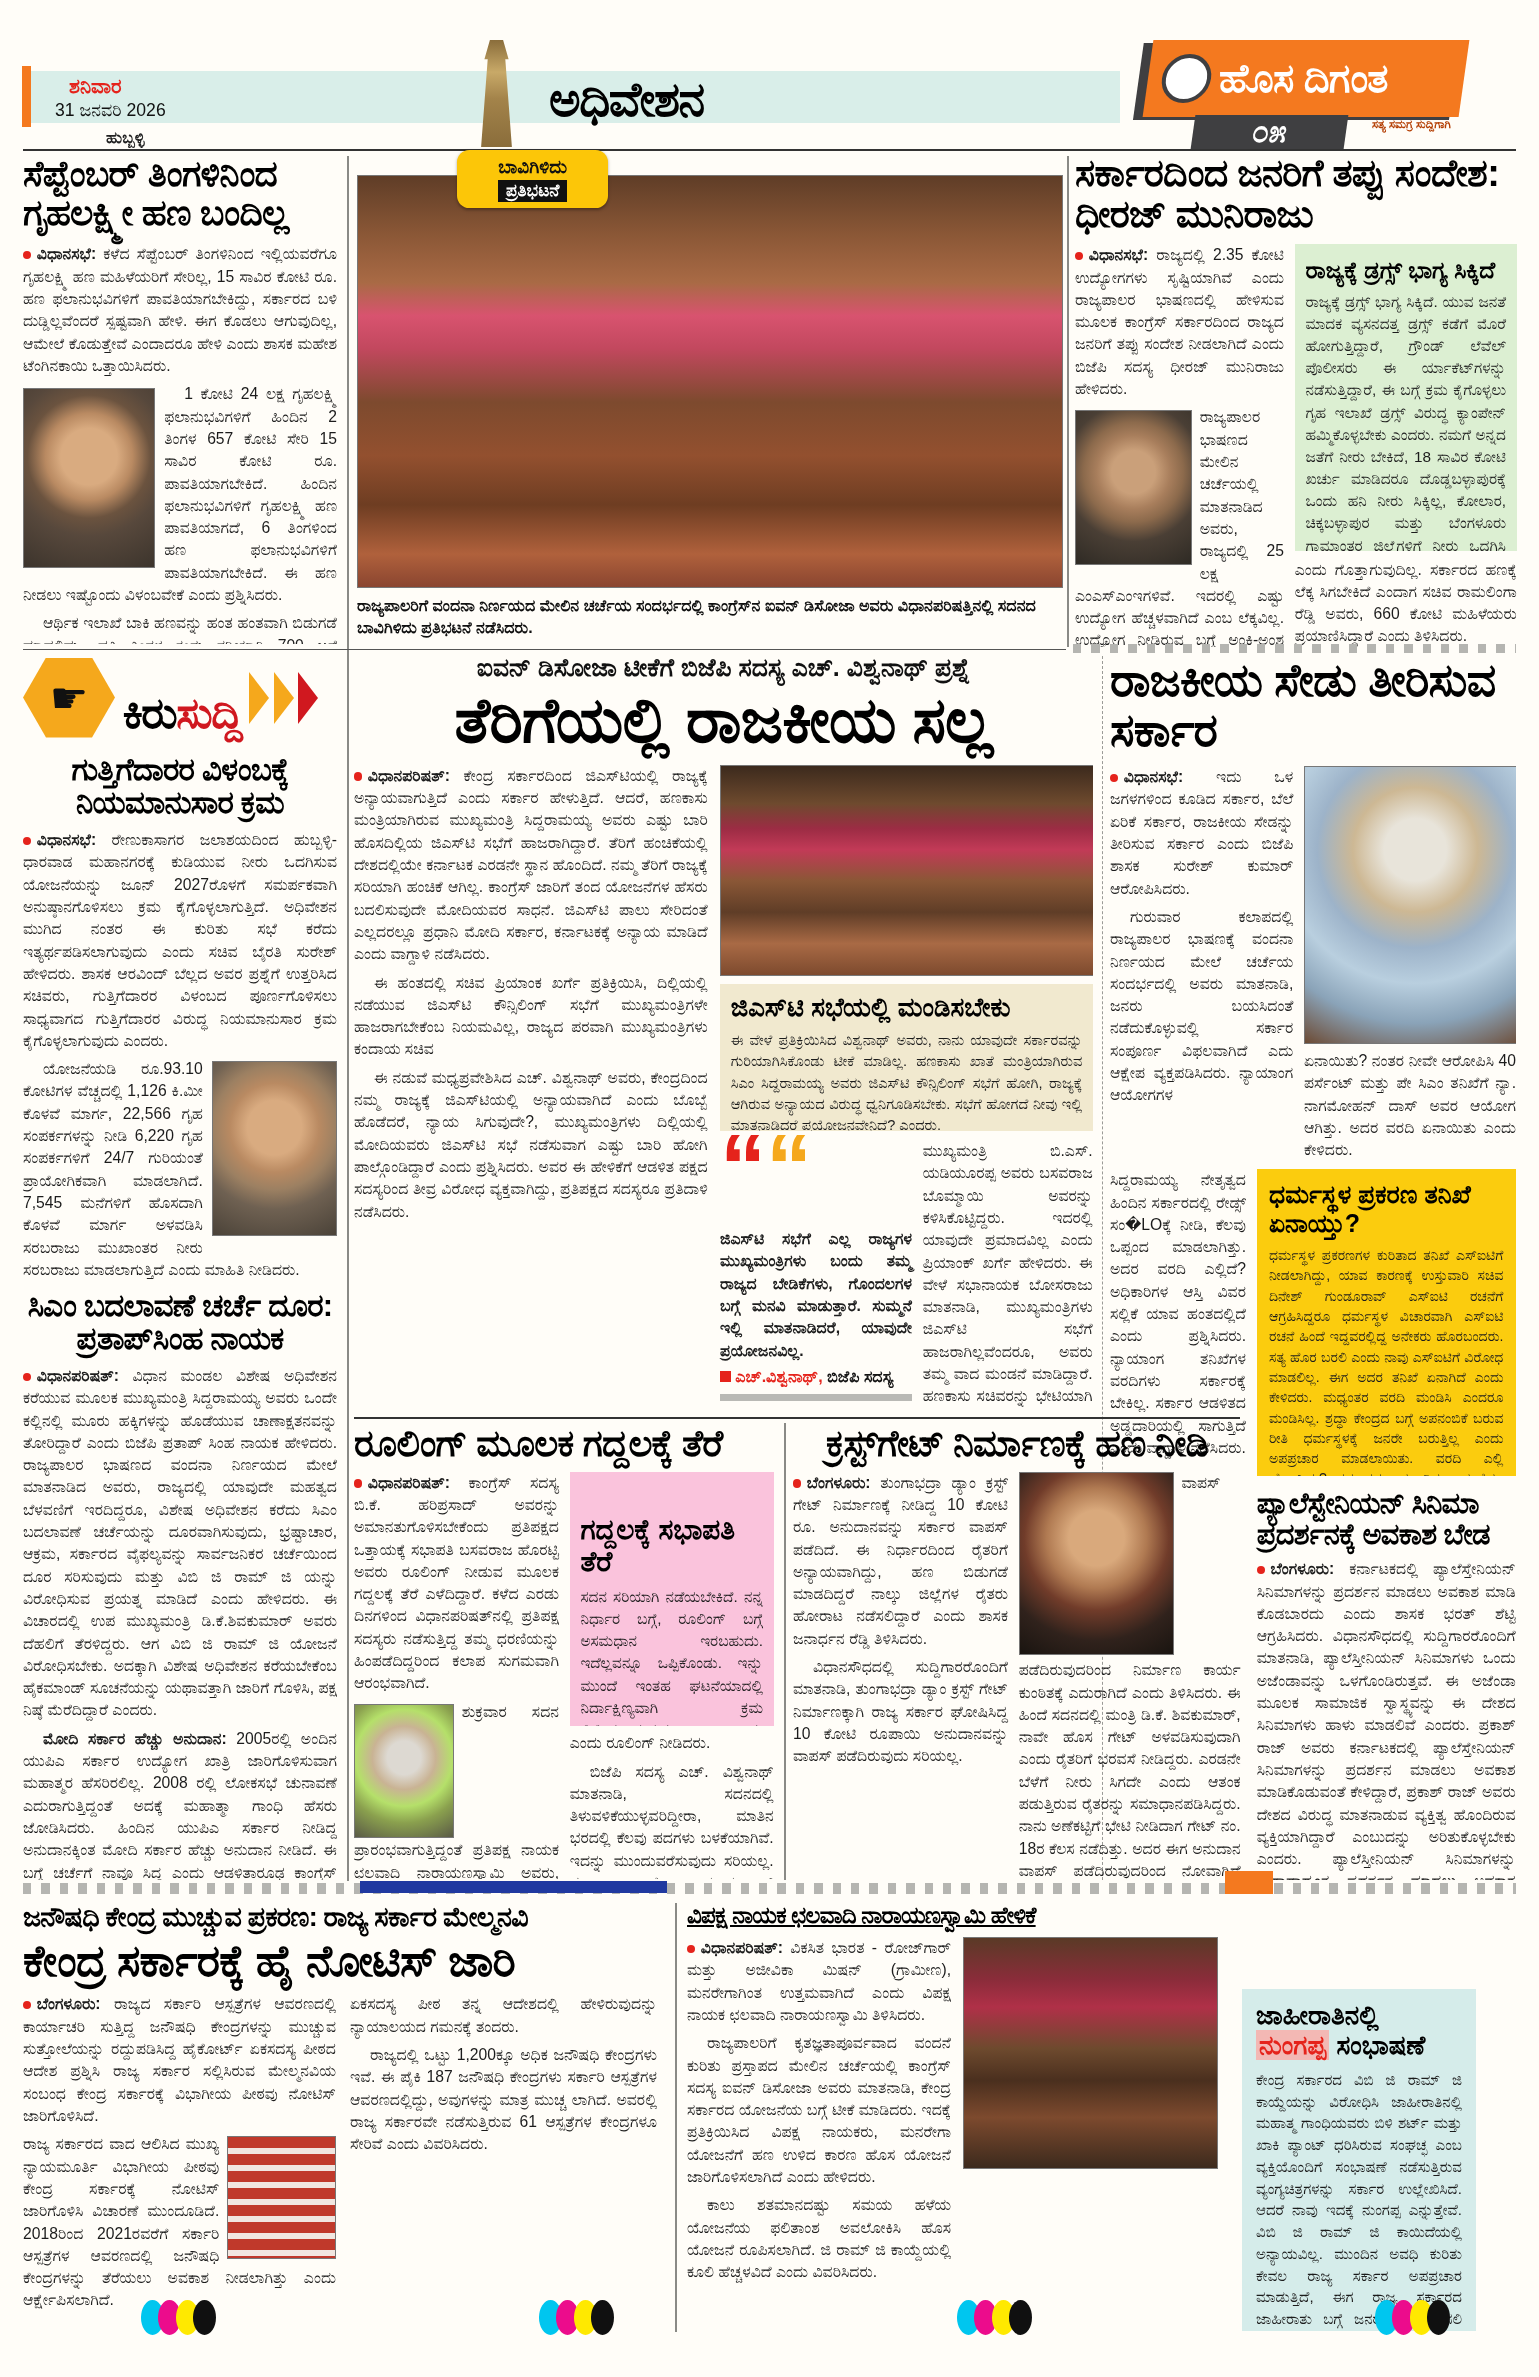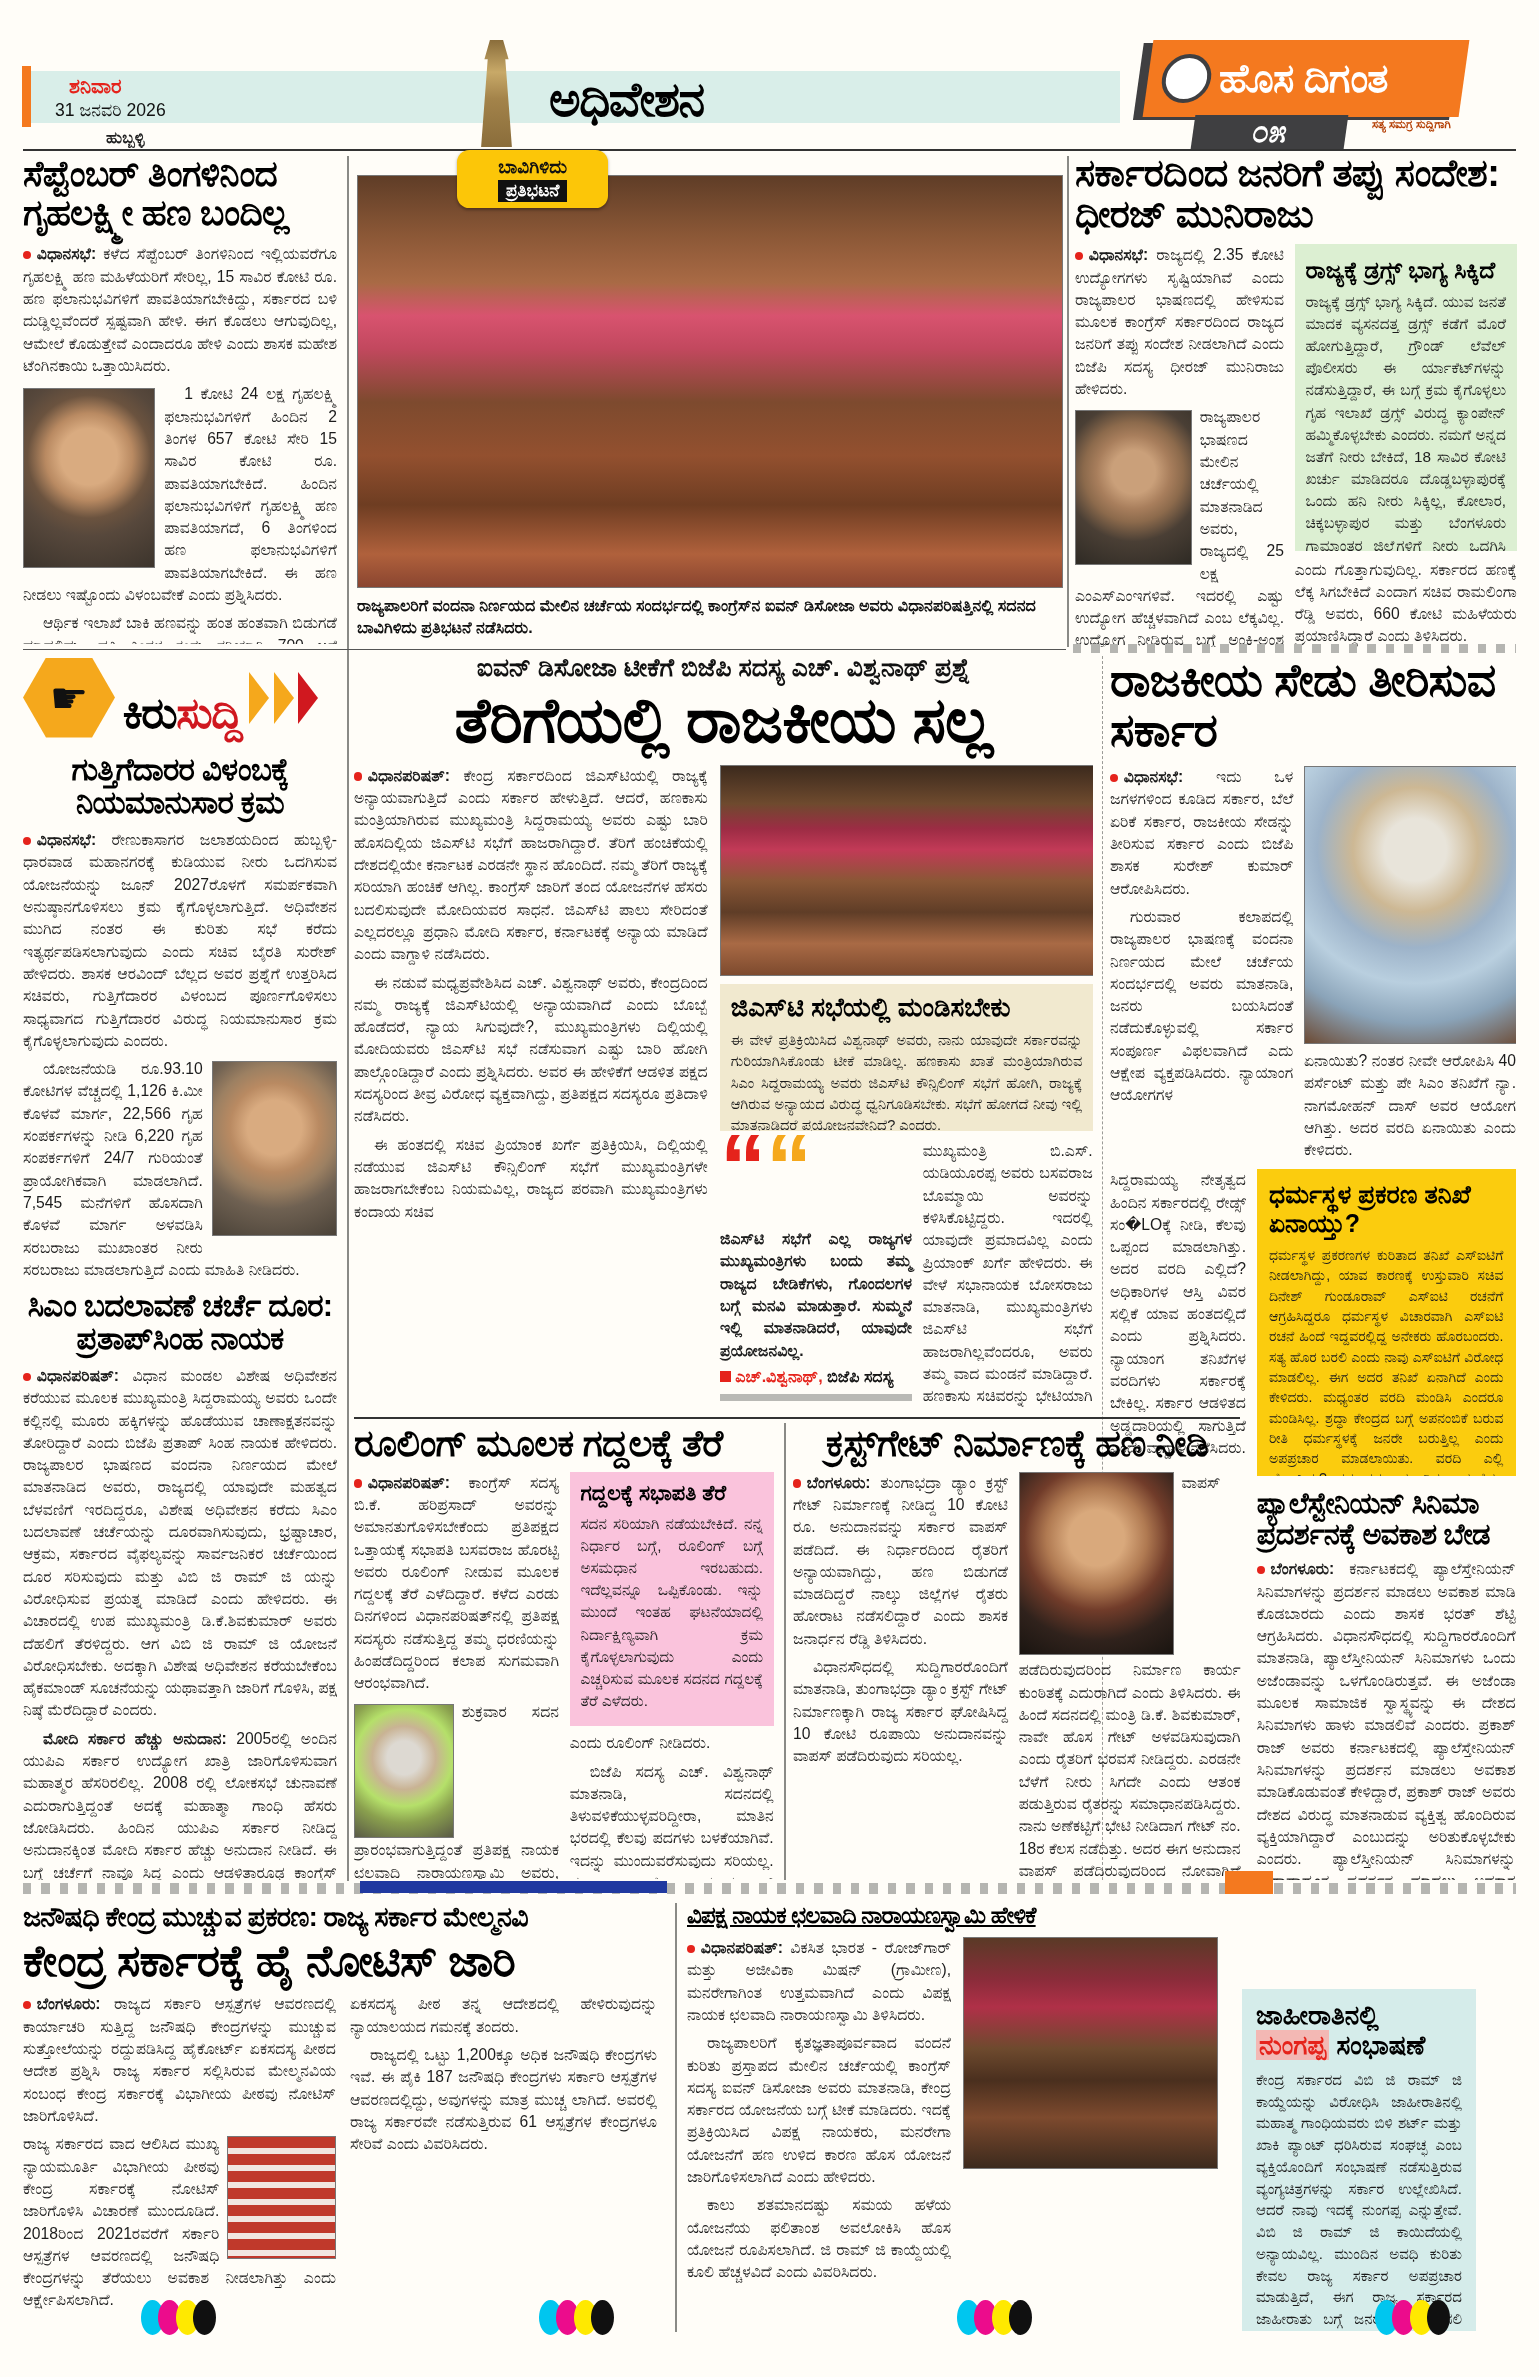--- a/index.html
+++ b/index.html
@@ -145,22 +145,22 @@
 
   <div class="abs dashv" style="left:1102px;top:656px;height:1224px;"></div>
 
   <div class="abs" style="left:354px;top:653px;width:739px;height:757px;overflow:hidden;">
     <div class="kicker" style="font-size:25px;text-align:center;">ಐವನ್ ಡಿಸೋಜಾ ಟೀಕೆಗೆ ಬಿಜೆಪಿ ಸದಸ್ಯ ಎಚ್. ವಿಶ್ವನಾಥ್ ಪ್ರಶ್ನೆ</div>
     <div class="hl" style="font-size:63px;text-align:center;margin-top:3.1px;">ತೆರಿಗೆಯಲ್ಲಿ ರಾಜಕೀಯ ಸಲ್ಲ</div>
     <div style="display:flex;gap:12.3px;margin-top:10.7px;">
       <div style="width:354px;">
         <div class="bt">
           <p class="first"><span class="rb"></span><span class="dl">ವಿಧಾನಪರಿಷತ್:</span> <span>ಕೇಂದ್ರ ಸರ್ಕಾರದಿಂದ ಜಿಎಸ್‌ಟಿಯಲ್ಲಿ ರಾಜ್ಯಕ್ಕೆ ಅನ್ಯಾಯವಾಗುತ್ತಿದೆ ಎಂದು ಸರ್ಕಾರ ಹೇಳುತ್ತಿದೆ. ಆದರೆ, ಹಣಕಾಸು ಮಂತ್ರಿಯಾಗಿರುವ ಮುಖ್ಯಮಂತ್ರಿ ಸಿದ್ದರಾಮಯ್ಯ ಅವರು ಎಷ್ಟು ಬಾರಿ ಹೊಸದಿಲ್ಲಿಯ ಜಿಎಸ್‌ಟಿ ಸಭೆಗೆ ಹಾಜರಾಗಿದ್ದಾರೆ. ತೆರಿಗೆ ಹಂಚಿಕೆಯಲ್ಲಿ ದೇಶದಲ್ಲಿಯೇ ಕರ್ನಾಟಕ ಎರಡನೇ ಸ್ಥಾನ ಹೊಂದಿದೆ. ನಮ್ಮ ತೆರಿಗೆ ರಾಜ್ಯಕ್ಕೆ ಸರಿಯಾಗಿ ಹಂಚಿಕೆ ಆಗಿಲ್ಲ. ಕಾಂಗ್ರೆಸ್ ಜಾರಿಗೆ ತಂದ ಯೋಜನೆಗಳ ಹೆಸರು ಬದಲಿಸುವುದೇ ಮೋದಿಯವರ ಸಾಧನೆ. ಜಿಎಸ್‌ಟಿ ಪಾಲು ಸೇರಿದಂತೆ ಎಲ್ಲದರಲ್ಲೂ ಪ್ರಧಾನಿ ಮೋದಿ ಸರ್ಕಾರ, ಕರ್ನಾಟಕಕ್ಕೆ ಅನ್ಯಾಯ ಮಾಡಿದೆ ಎಂದು ವಾಗ್ದಾಳಿ ನಡೆಸಿದರು.</span></p>
+          <p>ಈ ಹಂತದಲ್ಲಿ ಸಚಿವ ಪ್ರಿಯಾಂಕ ಖರ್ಗೆ ಪ್ರತಿಕ್ರಿಯಿಸಿ, ದಿಲ್ಲಿಯಲ್ಲಿ ನಡೆಯುವ ಜಿಎಸ್‌ಟಿ ಕೌನ್ಸಿಲಿಂಗ್ ಸಭೆಗೆ ಮುಖ್ಯಮಂತ್ರಿಗಳೇ ಹಾಜರಾಗಬೇಕೆಂಬ ನಿಯಮವಿಲ್ಲ, ರಾಜ್ಯದ ಪರವಾಗಿ ಮುಖ್ಯಮಂತ್ರಿಗಳು ಕಂದಾಯ ಸಚಿವ</p>
           <p>ಈ ನಡುವೆ ಮಧ್ಯಪ್ರವೇಶಿಸಿದ ಎಚ್. ವಿಶ್ವನಾಥ್ ಅವರು, ಕೇಂದ್ರದಿಂದ ನಮ್ಮ ರಾಜ್ಯಕ್ಕೆ ಜಿಎಸ್‌ಟಿಯಲ್ಲಿ ಅನ್ಯಾಯವಾಗಿದೆ ಎಂದು ಬೊಬ್ಬೆ ಹೊಡೆದರೆ, ನ್ಯಾಯ ಸಿಗುವುದೇ?, ಮುಖ್ಯಮಂತ್ರಿಗಳು ದಿಲ್ಲಿಯಲ್ಲಿ ಮೋದಿಯವರು ಜಿಎಸ್‌ಟಿ ಸಭೆ ನಡೆಸುವಾಗ ಎಷ್ಟು ಬಾರಿ ಹೋಗಿ ಪಾಲ್ಗೊಂಡಿದ್ದಾರೆ ಎಂದು ಪ್ರಶ್ನಿಸಿದರು. ಅವರ ಈ ಹೇಳಿಕೆಗೆ ಆಡಳಿತ ಪಕ್ಷದ ಸದಸ್ಯರಿಂದ ತೀವ್ರ ವಿರೋಧ ವ್ಯಕ್ತವಾಗಿದ್ದು, ಪ್ರತಿಪಕ್ಷದ ಸದಸ್ಯರೂ ಪ್ರತಿದಾಳಿ ನಡೆಸಿದರು.</p>
-          <p>ಈ ಹಂತದಲ್ಲಿ ಸಚಿವ ಪ್ರಿಯಾಂಕ ಖರ್ಗೆ ಪ್ರತಿಕ್ರಿಯಿಸಿ, ದಿಲ್ಲಿಯಲ್ಲಿ ನಡೆಯುವ ಜಿಎಸ್‌ಟಿ ಕೌನ್ಸಿಲಿಂಗ್ ಸಭೆಗೆ ಮುಖ್ಯಮಂತ್ರಿಗಳೇ ಹಾಜರಾಗಬೇಕೆಂಬ ನಿಯಮವಿಲ್ಲ, ರಾಜ್ಯದ ಪರವಾಗಿ ಮುಖ್ಯಮಂತ್ರಿಗಳು ಕಂದಾಯ ಸಚಿವ</p>
         </div>
       </div>
       <div style="width:373px;">
         <div class="photo assembly2" style="width:373px;height:209px;"></div>
         <div class="creambox" style="margin-top:7.7px;padding:9.2px 10.7px;height:129px;overflow:hidden;">
           <div class="boxtitle" style="font-size:26px;">ಜಿಎಸ್‌ಟಿ ಸಭೆಯಲ್ಲಿ ಮಂಡಿಸಬೇಕು</div>
           <div class="boxtext" style="font-size:14.6px;">ಈ ವೇಳೆ ಪ್ರತಿಕ್ರಿಯಿಸಿದ ವಿಶ್ವನಾಥ್ ಅವರು, ನಾನು ಯಾವುದೇ ಸರ್ಕಾರವನ್ನು ಗುರಿಯಾಗಿಸಿಕೊಂಡು ಟೀಕೆ ಮಾಡಿಲ್ಲ. ಹಣಕಾಸು ಖಾತೆ ಮಂತ್ರಿಯಾಗಿರುವ ಸಿಎಂ ಸಿದ್ದರಾಮಯ್ಯ ಅವರು ಜಿಎಸ್‌ಟಿ ಕೌನ್ಸಿಲಿಂಗ್ ಸಭೆಗೆ ಹೋಗಿ, ರಾಜ್ಯಕ್ಕೆ ಆಗಿರುವ ಅನ್ಯಾಯದ ವಿರುದ್ಧ ಧ್ವನಿಗೂಡಿಸಬೇಕು. ಸಭೆಗೆ ಹೋಗದೆ ನೀವು ಇಲ್ಲಿ ಮಾತನಾಡಿದರೆ ಪ್ರಯೋಜನವೇನಿದೆ? ಎಂದರು.</div>
         </div>
         <div style="display:flex;gap:10.7px;margin-top:9.2px;">
           <div style="width:192px;">
@@ -222,21 +222,21 @@
     <div style="display:flex;gap:10.7px;margin-top:7.7px;">
       <div style="width:205px;">
         <div class="bt">
           <p class="first"><span class="rb"></span><span class="dl">ವಿಧಾನಪರಿಷತ್:</span> <span>ಕಾಂಗ್ರೆಸ್ ಸದಸ್ಯ ಬಿ.ಕೆ. ಹರಿಪ್ರಸಾದ್ ಅವರನ್ನು ಅಮಾನತುಗೊಳಿಸಬೇಕೆಂದು ಪ್ರತಿಪಕ್ಷದ ಒತ್ತಾಯಕ್ಕೆ ಸಭಾಪತಿ ಬಸವರಾಜ ಹೊರಟ್ಟಿ ಅವರು ರೂಲಿಂಗ್ ನೀಡುವ ಮೂಲಕ ಗದ್ದಲಕ್ಕೆ ತೆರೆ ಎಳೆದಿದ್ದಾರೆ. ಕಳೆದ ಎರಡು ದಿನಗಳಿಂದ ವಿಧಾನಪರಿಷತ್‌ನಲ್ಲಿ ಪ್ರತಿಪಕ್ಷ ಸದಸ್ಯರು ನಡೆಸುತ್ತಿದ್ದ ತಮ್ಮ ಧರಣಿಯನ್ನು ಹಿಂಪಡೆದಿದ್ದರಿಂದ ಕಲಾಪ ಸುಗಮವಾಗಿ ಆರಂಭವಾಗಿದೆ.</span></p>
         </div>
         <div class="photo portrait" style="width:98px;height:132px;float:left;margin:3.1px 7.7px 1.5px 0;background:radial-gradient(circle at 50% 40%,#ddd9d2 0 18%,#c9b394 34%,#b5e06a 52%,#8aa04e 70%,#5a5a46 100%);"></div>
         <div class="bt">ಶುಕ್ರವಾರ ಸದನ ಪ್ರಾರಂಭವಾಗುತ್ತಿದ್ದಂತೆ ಪ್ರತಿಪಕ್ಷ ನಾಯಕ ಛಲವಾದಿ ನಾರಾಯಣಸ್ವಾಮಿ ಅವರು, ಆಕ್ಷೇಪಾರ್ಹ ಹೇಳಿಕೆ ನೀಡುವ ಮೂಲಕ ಸದನವನ್ನು ವಿಂಗಡಿಸಿರುವ ಬಿ.ಕೆ. ಹರಿಪ್ರಸಾದ್ ವಿರುದ್ಧ ಕ್ರಮ ಕೈಗೊಳ್ಳಬೇಕು ಎಂದು ಪಟ್ಟು ಹಿಡಿದರು.</div>
       </div>
       <div style="width:204px;">
         <div class="pinkbox" style="padding:9.2px 10.7px;height:236px;overflow:hidden;">
-          <div class="boxtitle" style="font-size:21px;">ಗದ್ದಲಕ್ಕೆ ಸಭಾಪತಿ ತೆರೆ</div>
+          <div class="boxtitle" style="font-size:28px;margin-top:33px;">ಗದ್ದಲಕ್ಕೆ ಸಭಾಪತಿ ತೆರೆ</div>
           <div class="boxtext">ಸದನ ಸರಿಯಾಗಿ ನಡೆಯಬೇಕಿದೆ. ನನ್ನ ನಿರ್ಧಾರ ಬಗ್ಗೆ, ರೂಲಿಂಗ್ ಬಗ್ಗೆ ಅಸಮಧಾನ ಇರಬಹುದು. ಇದೆಲ್ಲವನ್ನೂ ಒಪ್ಪಿಕೊಂಡು. ಇನ್ನು ಮುಂದೆ ಇಂತಹ ಘಟನೆಯಾದಲ್ಲಿ ನಿರ್ದಾಕ್ಷಿಣ್ಯವಾಗಿ ಕ್ರಮ ಕೈಗೊಳ್ಳಲಾಗುವುದು ಎಂದು ಎಚ್ಚರಿಸುವ ಮೂಲಕ ಸದನದ ಗದ್ದಲಕ್ಕೆ ತೆರೆ ಎಳೆದರು.</div>
         </div>
         <div class="bt" style="margin-top:6.1px;">
           <p class="first">ಎಂದು ರೂಲಿಂಗ್ ನೀಡಿದರು.</p>
           <p>ಬಿಜೆಪಿ ಸದಸ್ಯ ಎಚ್. ವಿಶ್ವನಾಥ್ ಮಾತನಾಡಿ, ಸದನದಲ್ಲಿ ತಿಳುವಳಿಕೆಯುಳ್ಳವರಿದ್ದೀರಾ, ಮಾತಿನ ಭರದಲ್ಲಿ ಕೆಲವು ಪದಗಳು ಬಳಕೆಯಾಗಿವೆ. ಇದನ್ನು ಮುಂದುವರೆಸುವುದು ಸರಿಯಲ್ಲ. ಈ ಹಿಂದೆ ಗುಂಡೂರಾವ್ ಮುಖ್ಯಮಂತ್ರಿಯಾಗಿದ್ದ ಸಂದರ್ಭದಲ್ಲಿಯೂ ಇಂತಹ ಪ್ರಸಂಗ ನಡೆದಿತ್ತು ಎಂದು ಸ್ಮರಿಸಿದರು.</p>
         </div>
       </div>
     </div>
   </div>
 

